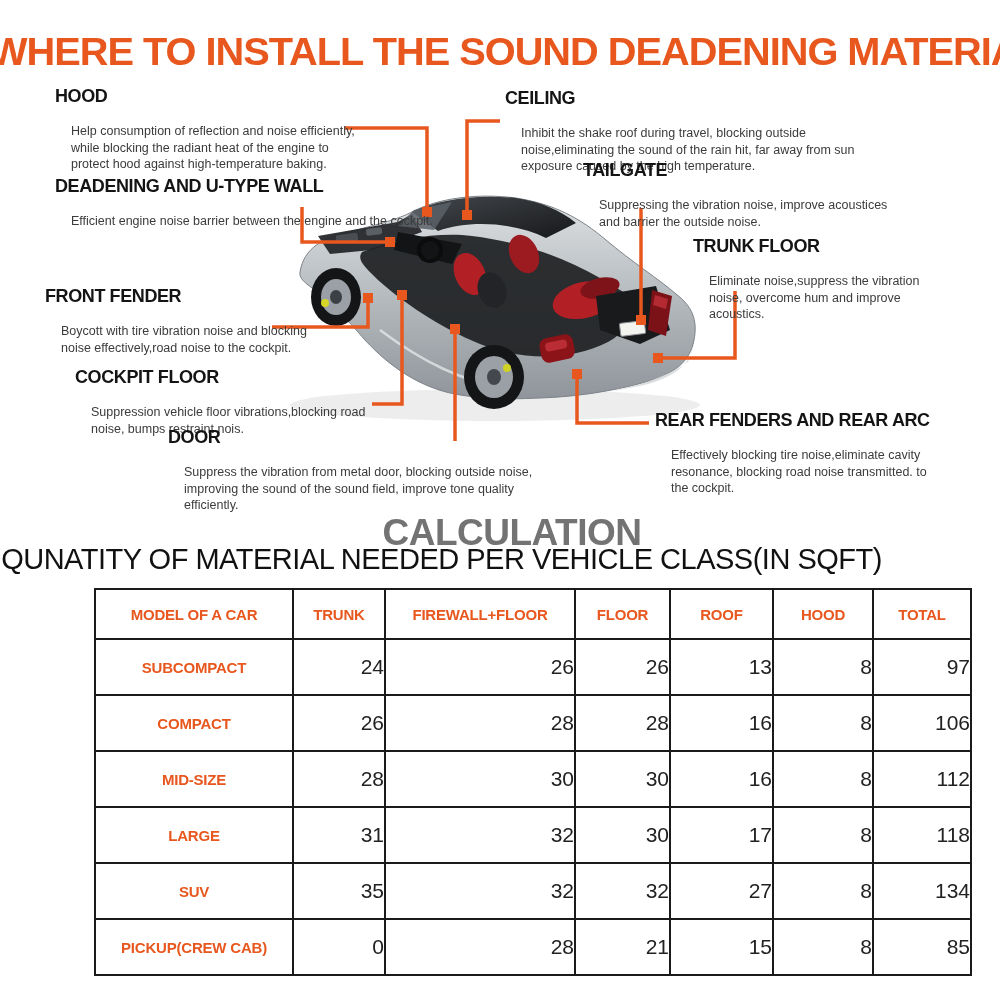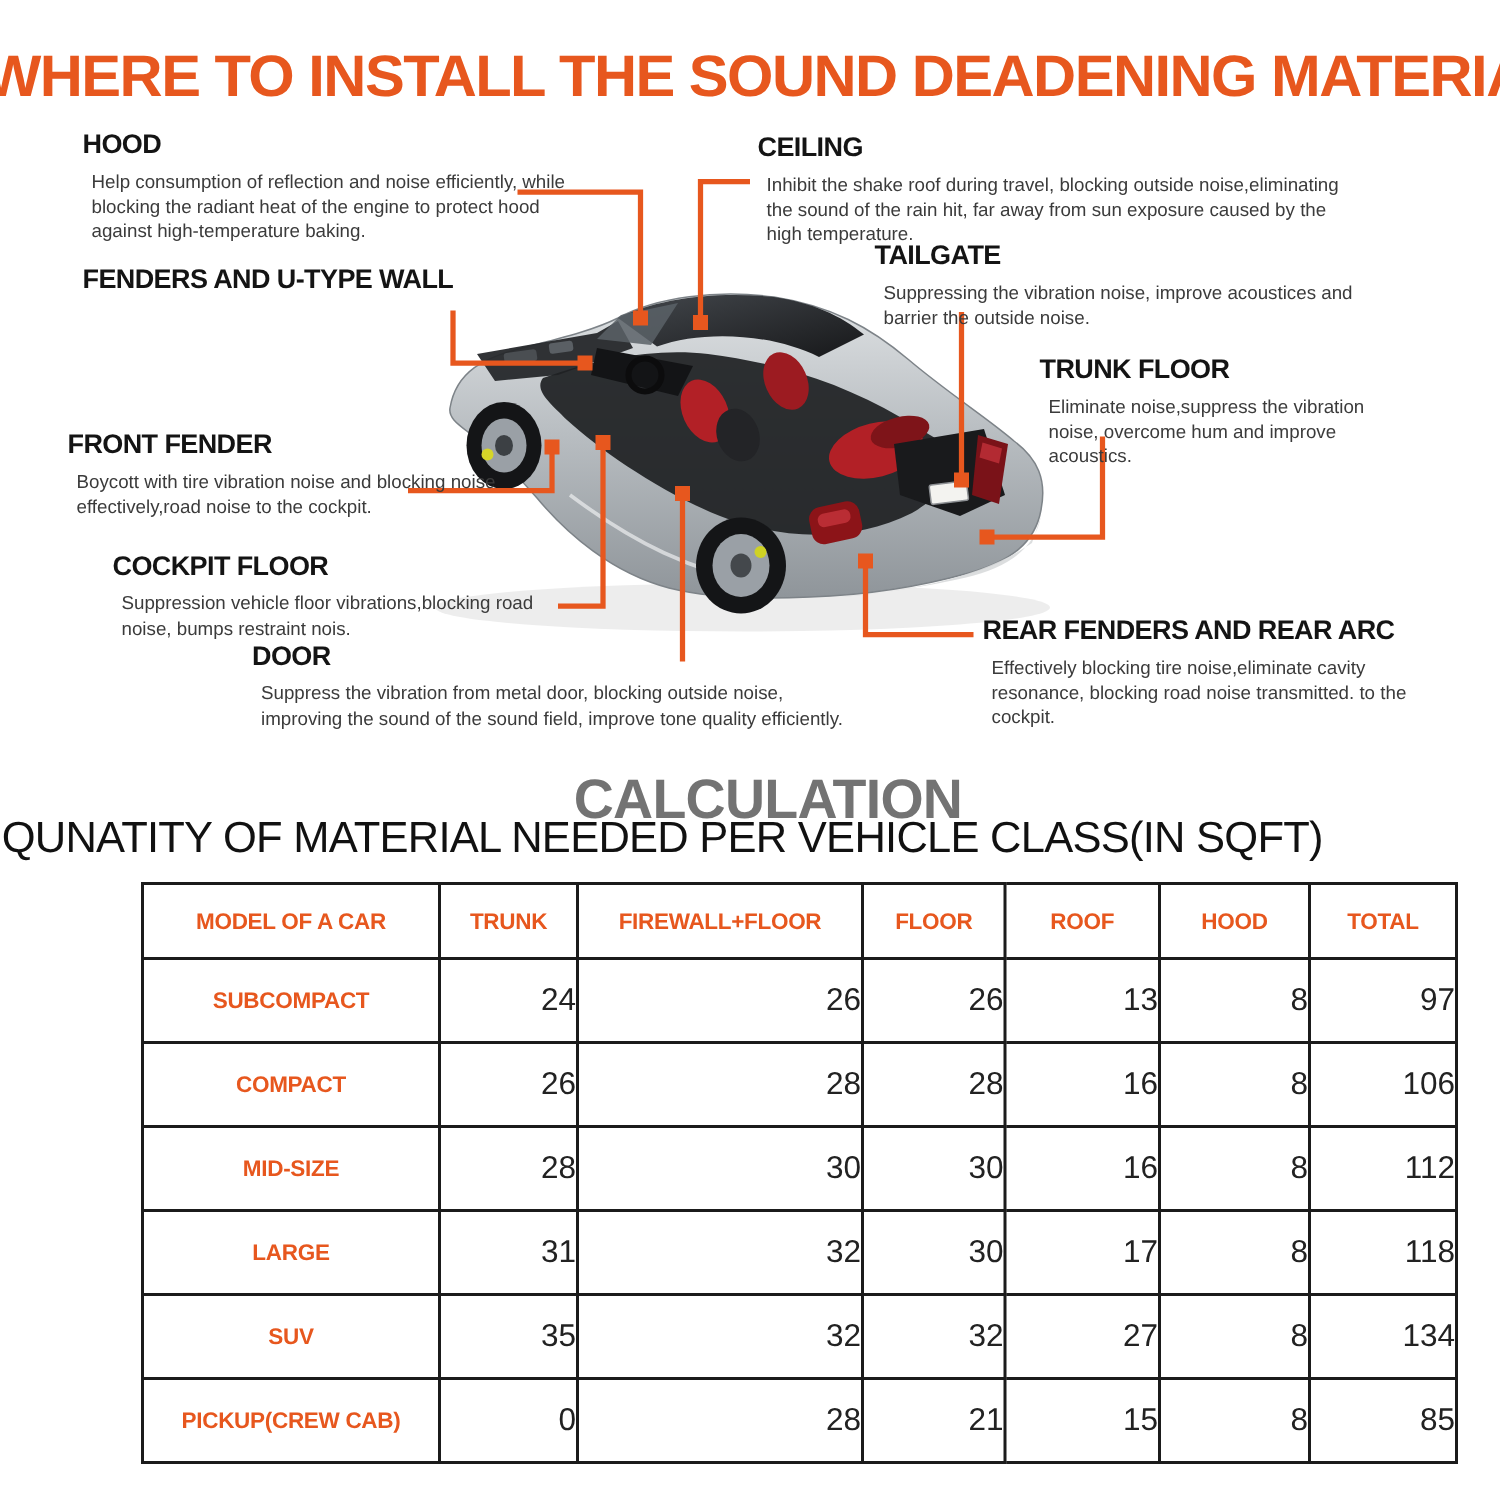--- a/index.html
+++ b/index.html
@@ -5,21 +5,21 @@
   html,body{margin:0;padding:0;background:#ffffff;}
   #canvas{position:relative;width:1000px;height:1000px;background:#fff;overflow:hidden;
           font-family:"Liberation Sans",sans-serif;}
   
   .page-title{position:absolute;left:0;top:30px;width:1000px;text-align:center;margin:0;
     font-size:39px;font-weight:800;letter-spacing:-1px;color:#E7571E;white-space:nowrap;
     transform:scaleX(1.02);transform-origin:center;}
   
   .callout{position:absolute;z-index:3;}
   .callout h2{margin:0 0 4px 0;font-size:18px;font-weight:800;color:#141414;letter-spacing:-0.4px;}
-  .callout p{margin:6px;font-size:12.5px;line-height:1.32;color:#3b3b3b;font-weight:500;}
+  .callout p{margin:16px;font-size:12.5px;line-height:1.32;color:#3b3b3b;font-weight:500;}
   #co-hood{left:55px;top:86px;width:330px;}
   #co-ceiling{left:505px;top:88px;width:408px;}
   #co-firewall{left:55px;top:176px;width:430px;}
   #co-tailgate{left:583px;top:160px;width:335px;}
   #co-trunk-floor{left:693px;top:236px;width:248px;}
   #co-front-fender{left:45px;top:286px;width:300px;}
   #co-cockpit-floor{left:75px;top:367px;width:315px;}
   #co-door{left:168px;top:427px;width:400px;}
   #co-rear-fenders{left:655px;top:410px;width:300px;}
   
@@ -153,21 +153,22 @@
 
   <div class="callout" id="co-hood" data-name="callout-hood">
     <h2 data-name="callout-title">HOOD</h2>
     <p data-name="callout-desc">Help consumption of reflection and noise efficiently, while blocking the radiant heat of the engine to protect hood against high-temperature baking.</p>
   </div>
   <div class="callout" id="co-ceiling" data-name="callout-ceiling">
     <h2 data-name="callout-title">CEILING</h2>
     <p data-name="callout-desc">Inhibit the shake roof during travel, blocking outside noise,eliminating the sound of the rain hit, far away from sun exposure caused by the high temperature.</p>
   </div>
   <div class="callout" id="co-firewall" data-name="callout-firewall">
-    <h2 data-name="callout-title">FENDERS AND U-TYPE WALL</h2>
+    <h2 data-name="callout-title">DEADENING AND U-TYPE WALL</h2>
+    <p data-name="callout-desc">Efficient engine noise barrier between the engine and the cockpit.</p>
   </div>
   <div class="callout" id="co-tailgate" data-name="callout-tailgate">
     <h2 data-name="callout-title">TAILGATE</h2>
     <p data-name="callout-desc">Suppressing the vibration noise, improve acoustices and barrier the outside noise.</p>
   </div>
   <div class="callout" id="co-trunk-floor" data-name="callout-trunk-floor">
     <h2 data-name="callout-title">TRUNK FLOOR</h2>
     <p data-name="callout-desc">Eliminate noise,suppress the vibration noise, overcome hum and improve acoustics.</p>
   </div>
   <div class="callout" id="co-front-fender" data-name="callout-front-fender">

